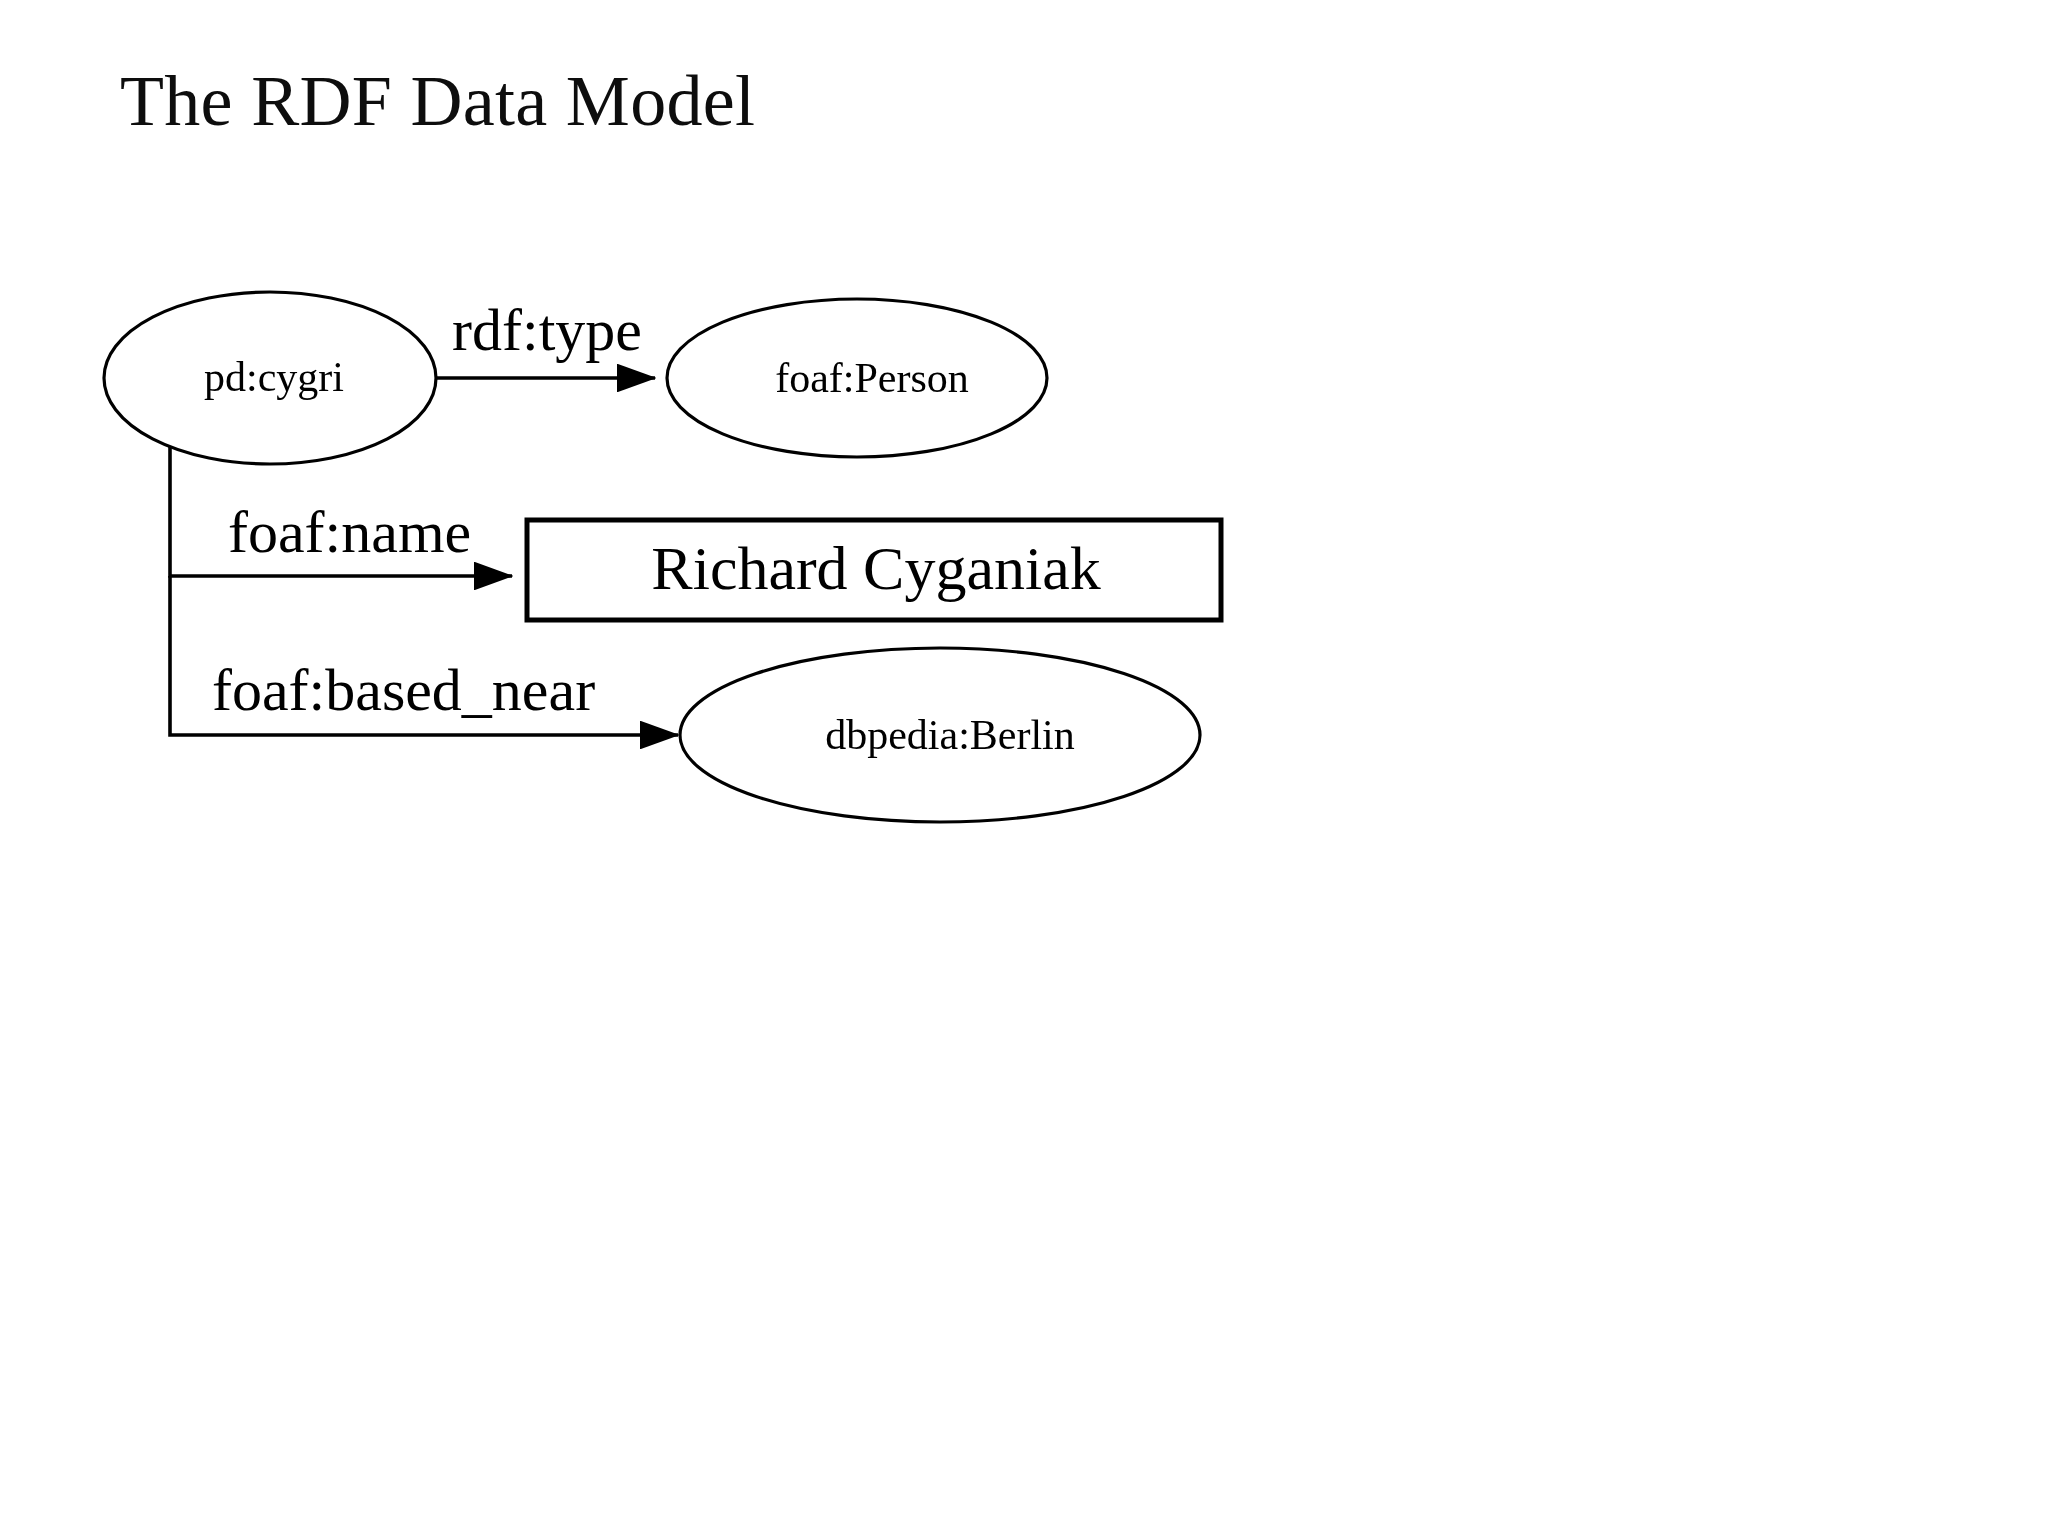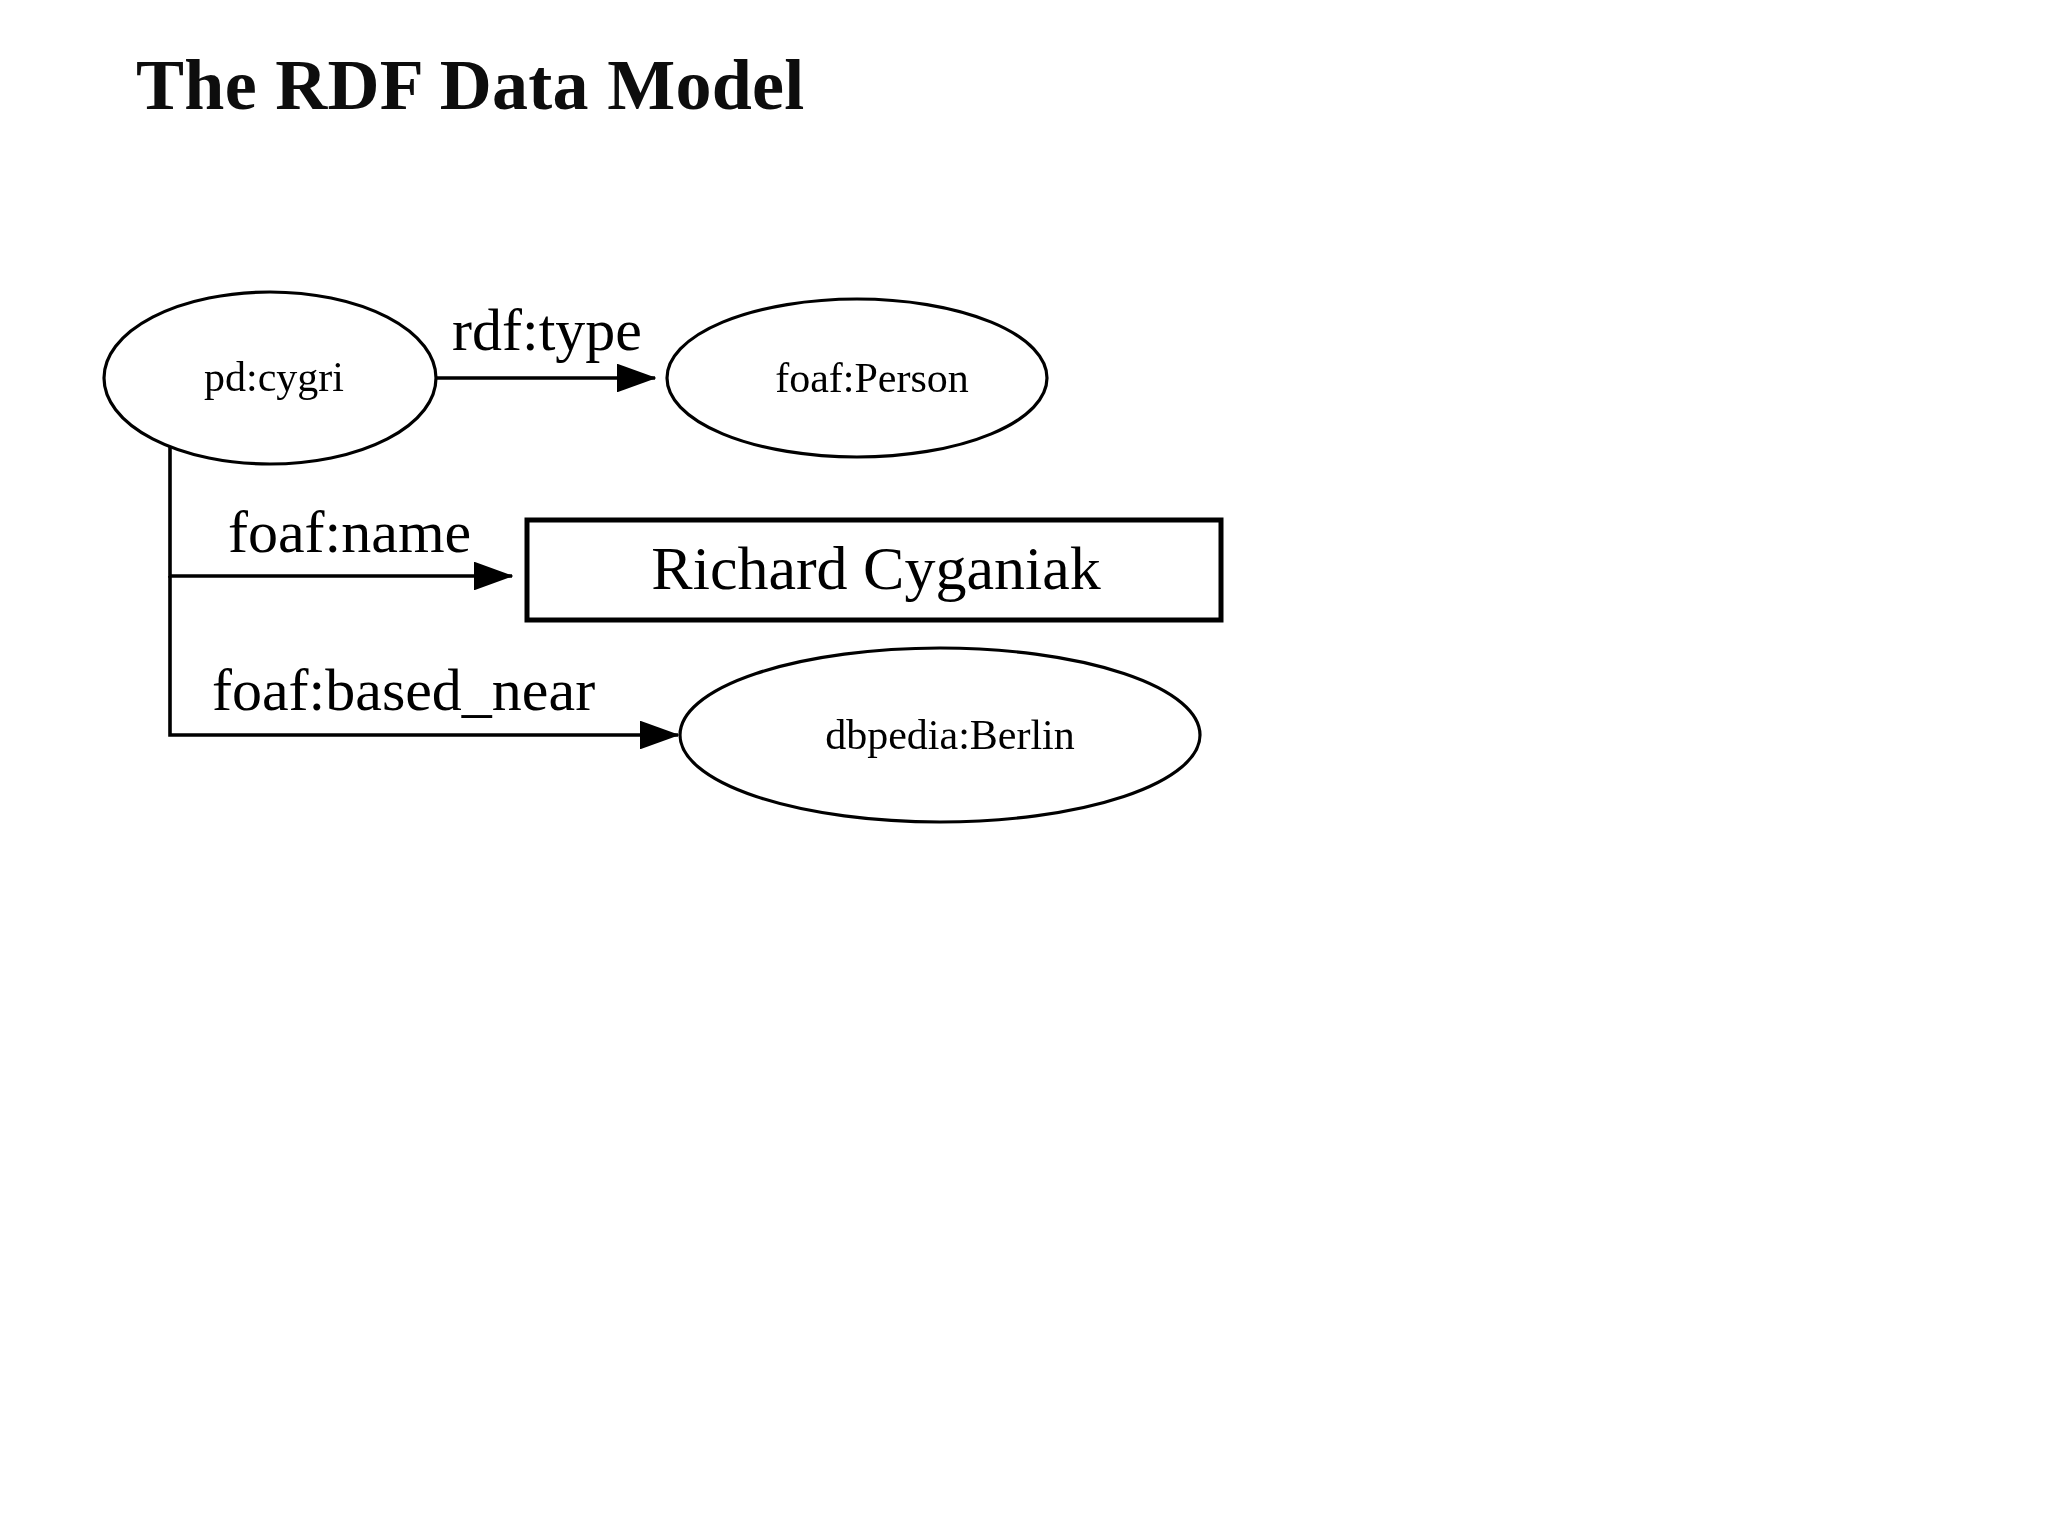--- a/index.html
+++ b/index.html
@@ -19,29 +19,28 @@
     position: absolute;
     left: 0;
     top: 0;
     width: 2048px;
     height: 1536px;
     background: #ffffff;
   }
   #slide-title {
     position: absolute;
     left: 120px;
-    top: 48px;
+    top: 64px;
     font-family: "Liberation Serif", "DejaVu Serif", serif;
-    font-weight: bold;
+    font-weight: normal;
     font-size: 72px;
     line-height: 1.05;
     letter-spacing: 0.3px;
     color: #0d0d0d;
     white-space: nowrap;
-    margin-left: 16px;
   }
   #graph {
     position: absolute;
     left: 0;
     top: 0;
     width: 2048px;
     height: 1536px;
   }
   .node-shape {
     fill: #ffffff;

